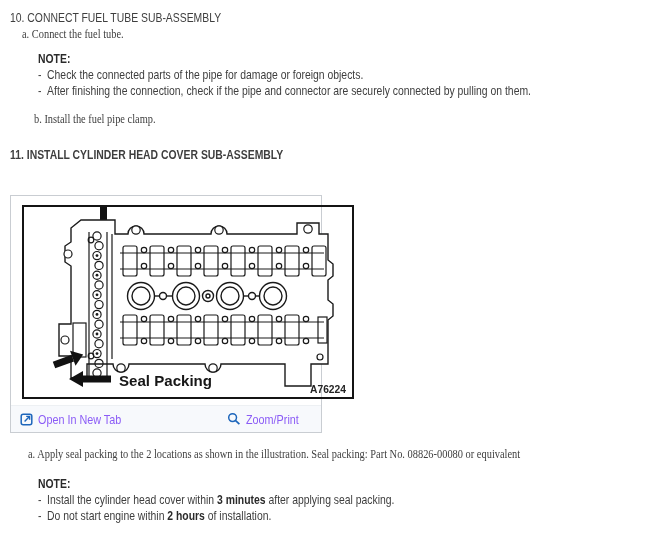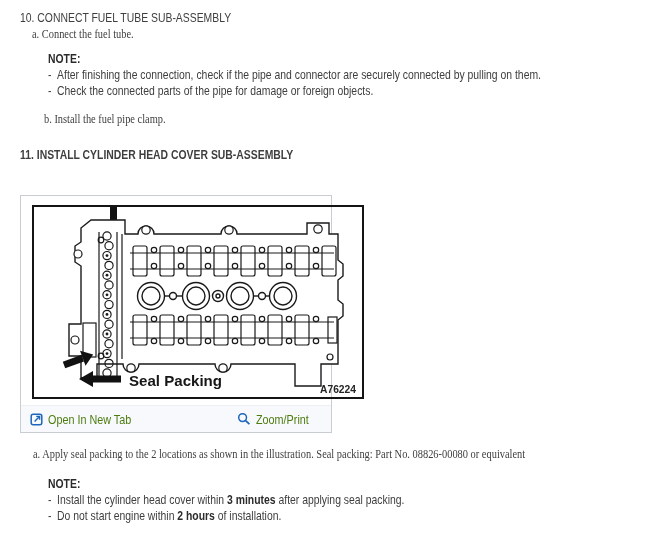--- a/index.html
+++ b/index.html
@@ -1,21 +1,21 @@
 <!DOCTYPE html>
 <html><head>
 <meta charset="utf-8">
 <style>
   html,body{margin:0;padding:0;background:#ffffff;}
   body{
     width:650px;height:541px;overflow:hidden;
     font-family:"Liberation Sans",sans-serif;
     font-size:13px;color:#3e3e3e;
   }
-  .doc{padding:10px 0 0 20px;}
+  .doc{padding:10px 0 0 10px;}
   .line{height:16px;line-height:16px;white-space:nowrap;}
   .cond{display:inline-block;transform:scaleX(0.8);transform-origin:0 50%;white-space:nowrap;}
   .indent1{margin-left:12px;font-family:Liberation Serif, serif;}
   .note-block{margin:9px 0 0 28px;}
   .note-block2{margin:14px 0 0 28px;}
   .note-label{font-weight:bold;color:#2b2b2b;}
   .marker{margin-right:7px;}
   .item-b{margin-top:12px;margin-left:24px;}
   .h11{margin-top:20px;font-weight:bold;}
   .item-a2{margin-top:13px;text-align:center;}
@@ -27,21 +27,21 @@
     border:1px solid #c9cdd2;background:#ffffff;box-sizing:border-box;
   }
   .figure-img{padding:9px 11px 3px 11px;}
   .drawing{border:2px solid #141414;width:328px;height:190px;box-sizing:content-box;}
   .figure-links{
     height:26px;display:flex;align-items:center;justify-content:space-between;
     padding:0 9px;background:#f7f9fc;border-top:1px solid #edf0f3;
   }
   .fig-link{
     display:flex;align-items:center;gap:5px;
-    color:#4d7c0f;font-size:13.5px;text-decoration:none;cursor:pointer;
+    color:#8b5cf6;font-size:13.5px;text-decoration:none;cursor:pointer;
   }
   .fig-link svg{flex:0 0 auto;}
   text{font-family:"Liberation Sans",sans-serif;}
 </style>
 </head>
 <body>
 
 <div class="doc">
 
   <div class="line">
@@ -49,24 +49,24 @@
   </div>
   <div class="line indent1">
     <span class="cond">a. Connect the fuel tube.</span>
   </div>
 
   <div class="note-block">
     <div class="line">
       <span class="cond note-label">NOTE:</span>
     </div>
     <div class="line">
+      <span class="cond"><span class="marker">-</span><span>Check the connected parts of the pipe for damage or foreign objects.</span></span>
+    </div>
+    <div class="line">
       <span class="cond"><span class="marker">-</span><span>After finishing the connection, check if the pipe and connector are securely connected by pulling on them.</span></span>
-    </div>
-    <div class="line">
-      <span class="cond"><span class="marker">-</span><span>Check the connected parts of the pipe for damage or foreign objects.</span></span>
     </div>
   </div>
 
   <div class="line indent1 item-b">
     <span class="cond">b. Install the fuel pipe clamp.</span>
   </div>
 
   <div class="line h11">
     <span class="cond">11. INSTALL CYLINDER HEAD COVER SUB-ASSEMBLY</span>
   </div>

